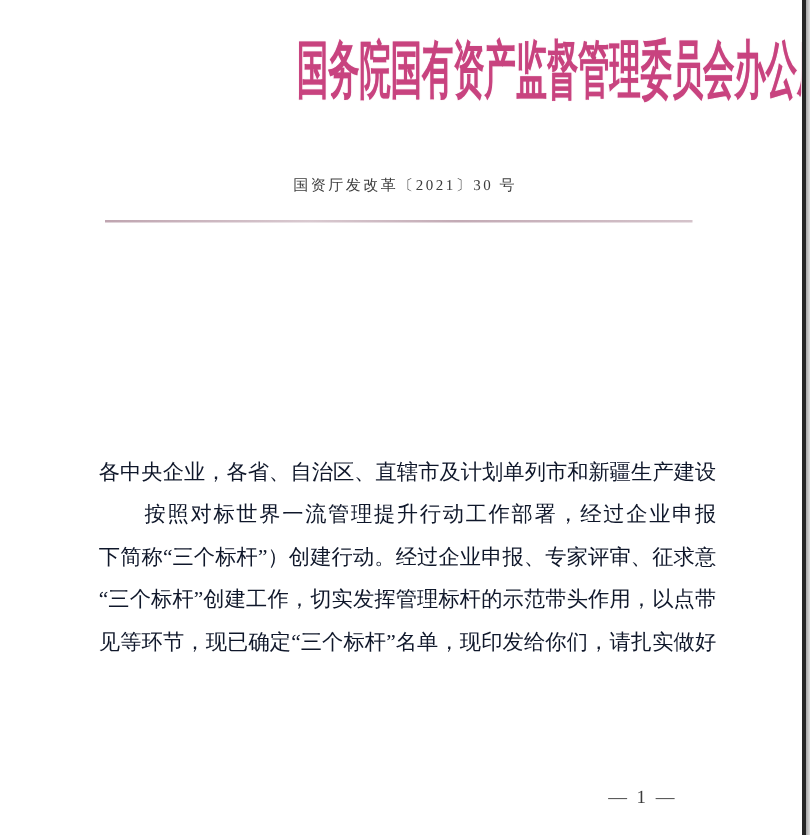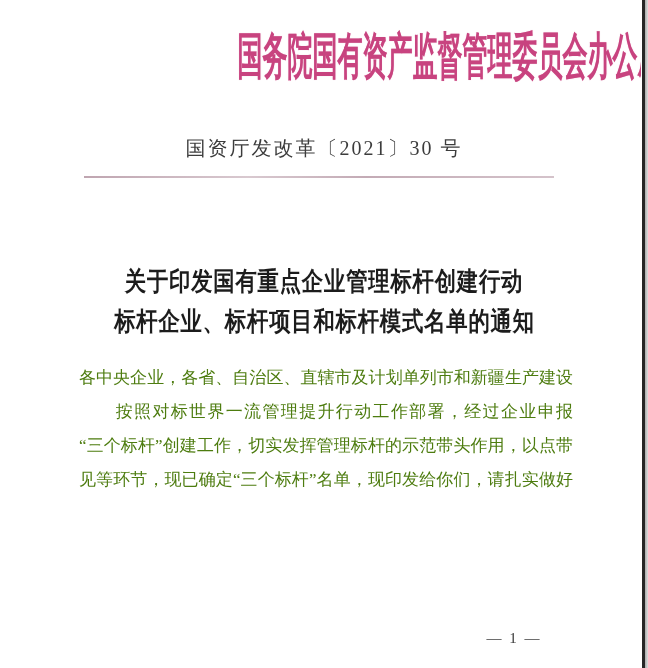--- a/index.html
+++ b/index.html
@@ -35,21 +35,21 @@
     text-shadow: 0 0 1px rgba(200, 67, 127, 0.55);
   }
 
   
   .doc-number {
     position: absolute;
     top: 137px;
     left: 0;
     width: 100%;
     text-align: center;
-    font-size: 20px;
+    font-size: 12px;
     line-height: 22px;
     letter-spacing: 2px;
     color: #3c3c3c;
   }
 
   
   .divider {
     position: absolute;
     top: 176px;
     left: 84px;
@@ -84,21 +84,21 @@
     transform: scaleX(0.82);
     transform-origin: center;
   }
 
   
   .body-text {
     position: absolute;
     top: 361px;
     left: 79px;
     width: 494px;
-    color: #4d7c0f;
+    color: #0f172a;
     font-size: 17px;
   }
   .body-line {
     height: 34px;
     line-height: 34px;
     text-align: justify;
     text-align-last: justify;
     text-justify: inter-ideograph;
     overflow: hidden;
     white-space: nowrap;
@@ -140,32 +140,25 @@
 <div class="page">
 
   <div class="red-header">
     <span class="red-header-text">国务院国有资产监督管理委员会办公厅文件</span>
   </div>
 
   <div class="doc-number">国资厅发改革〔2021〕30 号</div>
 
   <div class="divider"></div>
 
-  <div class="title">
-    <div class="title-line">
-      <span>关于印发国有重点企业管理标杆创建行动</span>
-    </div>
-    <div class="title-line">
-      <span>标杆企业、标杆项目和标杆模式名单的通知</span>
-    </div>
-  </div>
 
   <div class="body-text">
     <div class="body-line">各中央企业，各省、自治区、直辖市及计划单列市和新疆生产建设</div>
     <div class="body-line">　　按照对标世界一流管理提升行动工作部署，经过企业申报</div>
+    <div class="body-line">下简称“三个标杆”）创建行动。经过企业申报、专家评审、征求意</div>
     <div class="body-line">“三个标杆”创建工作，切实发挥管理标杆的示范带头作用，以点带</div>
     <div class="body-line">见等环节，现已确定“三个标杆”名单，现印发给你们，请扎实做好</div>
   </div>
 
   <div class="page-number">— 1 —</div>
 
   <div class="scan-edge"></div>
 
 </div>
 

